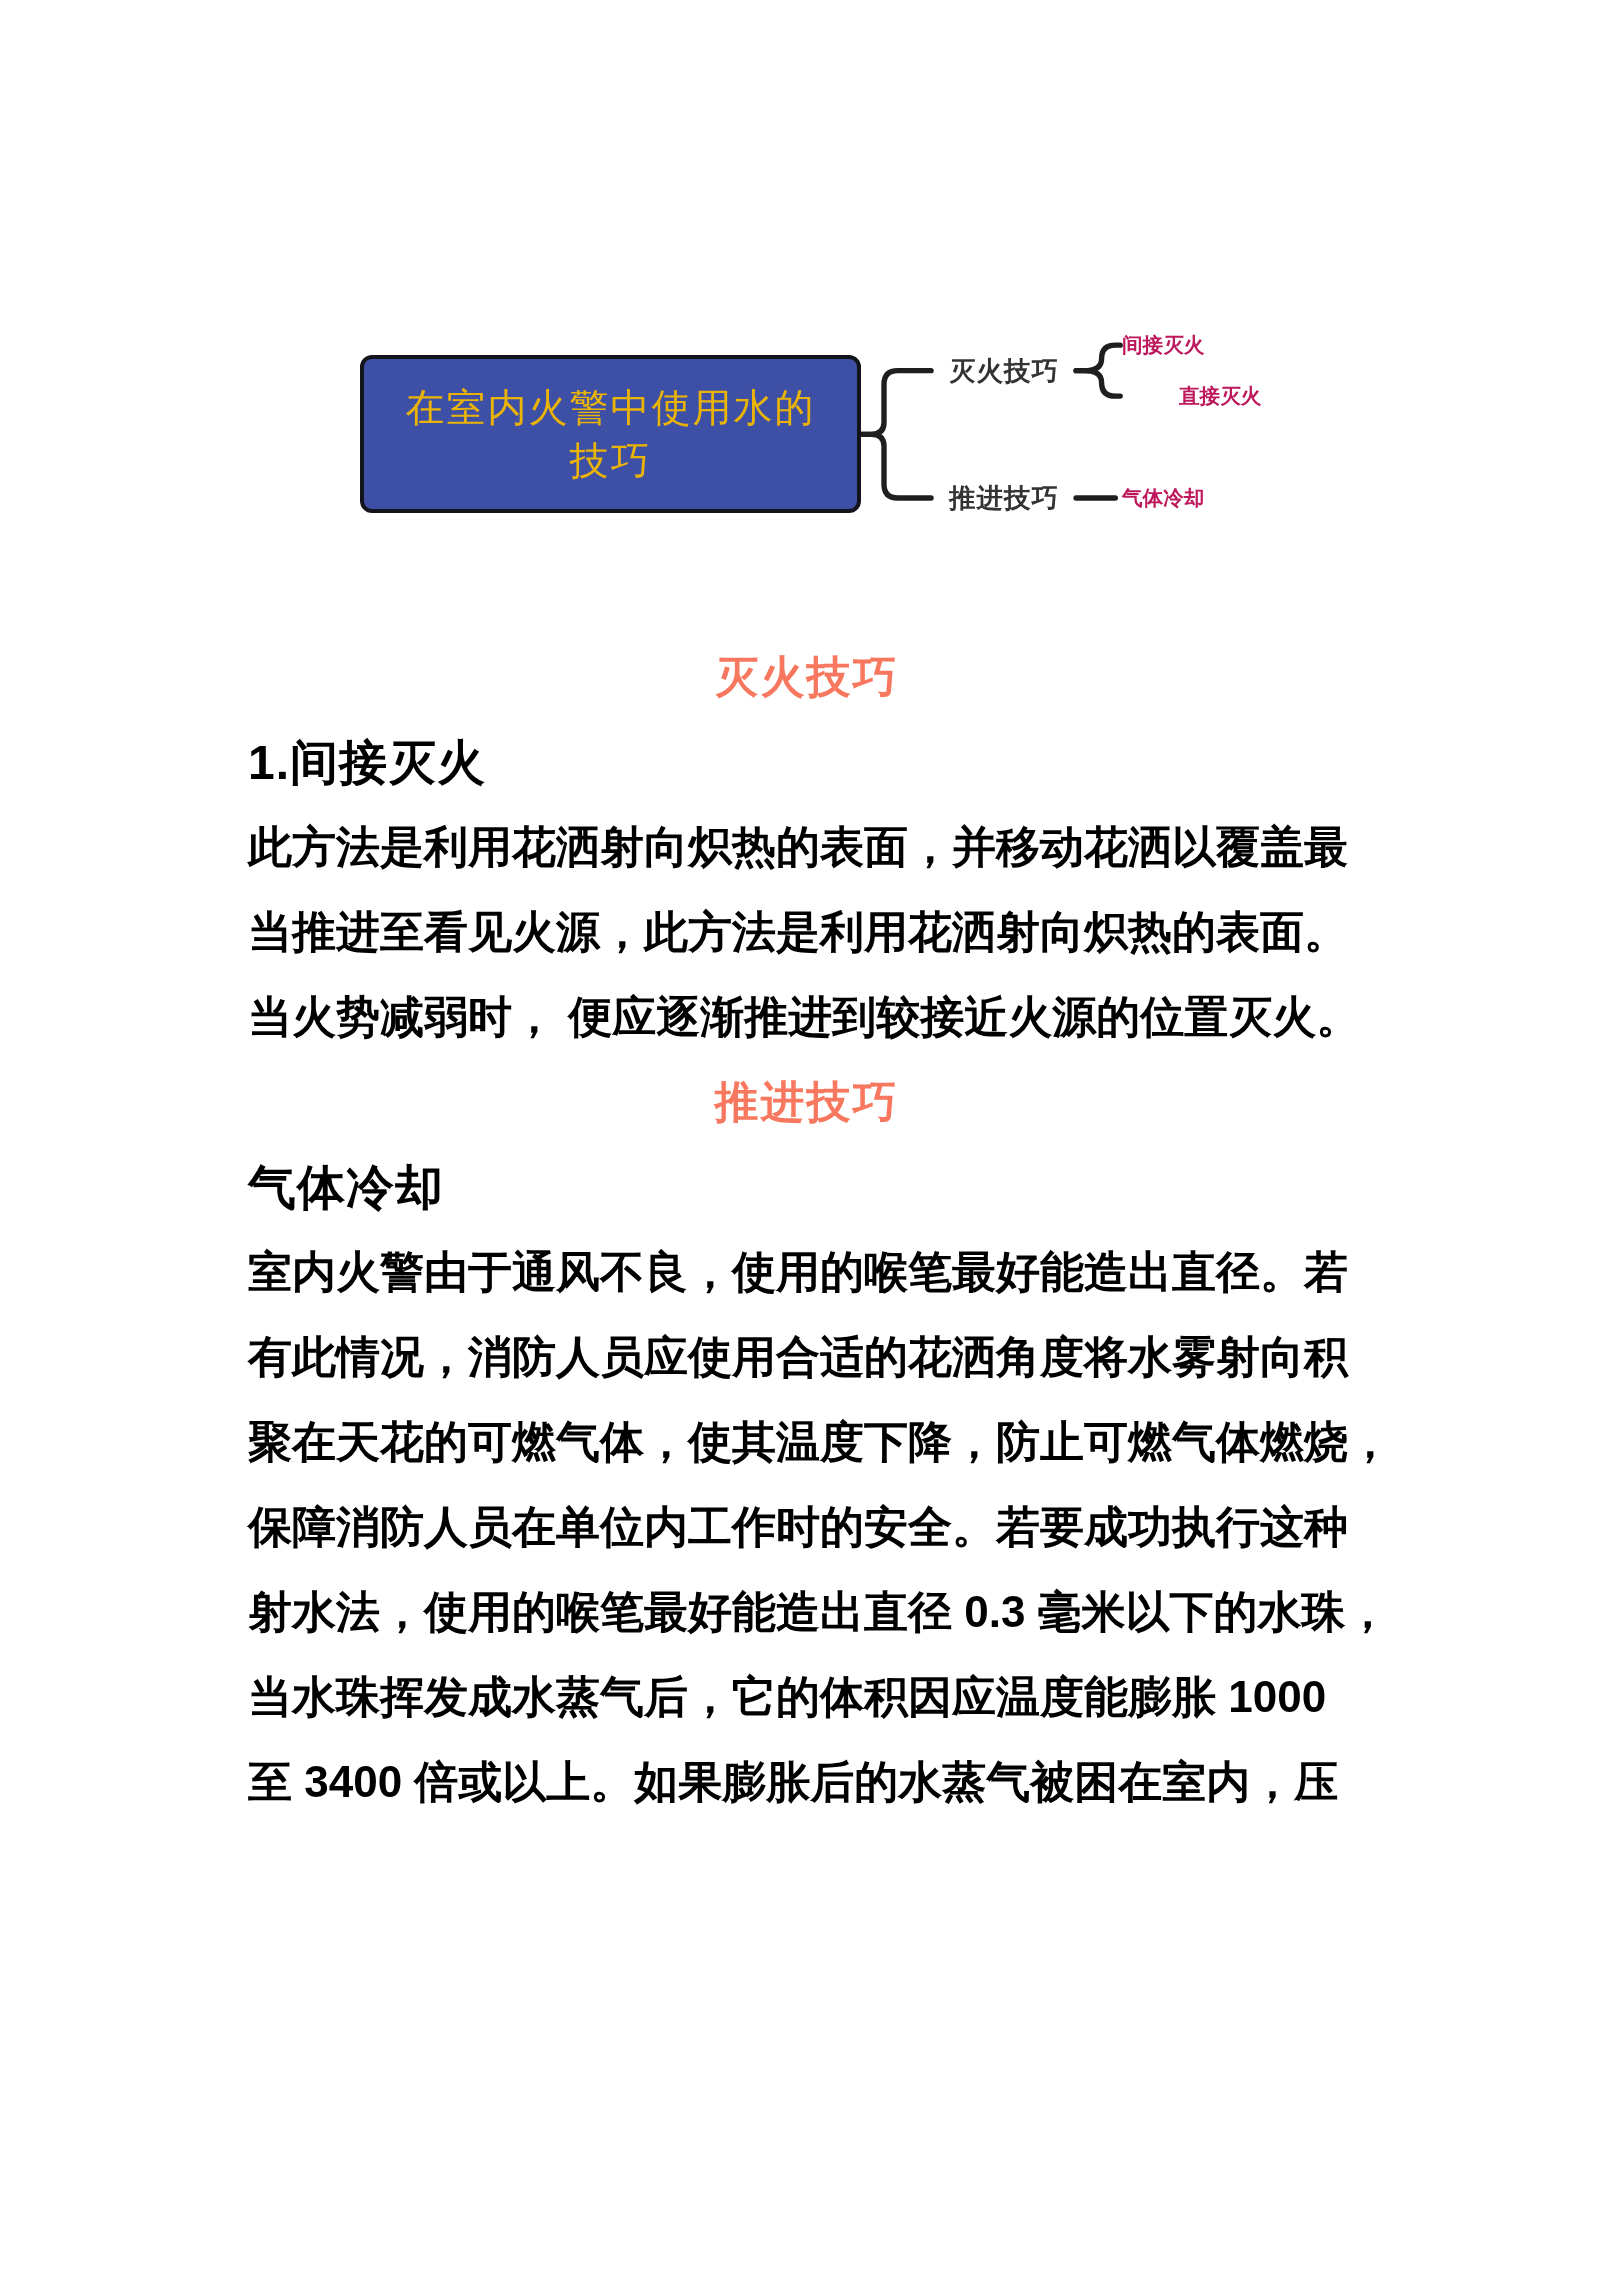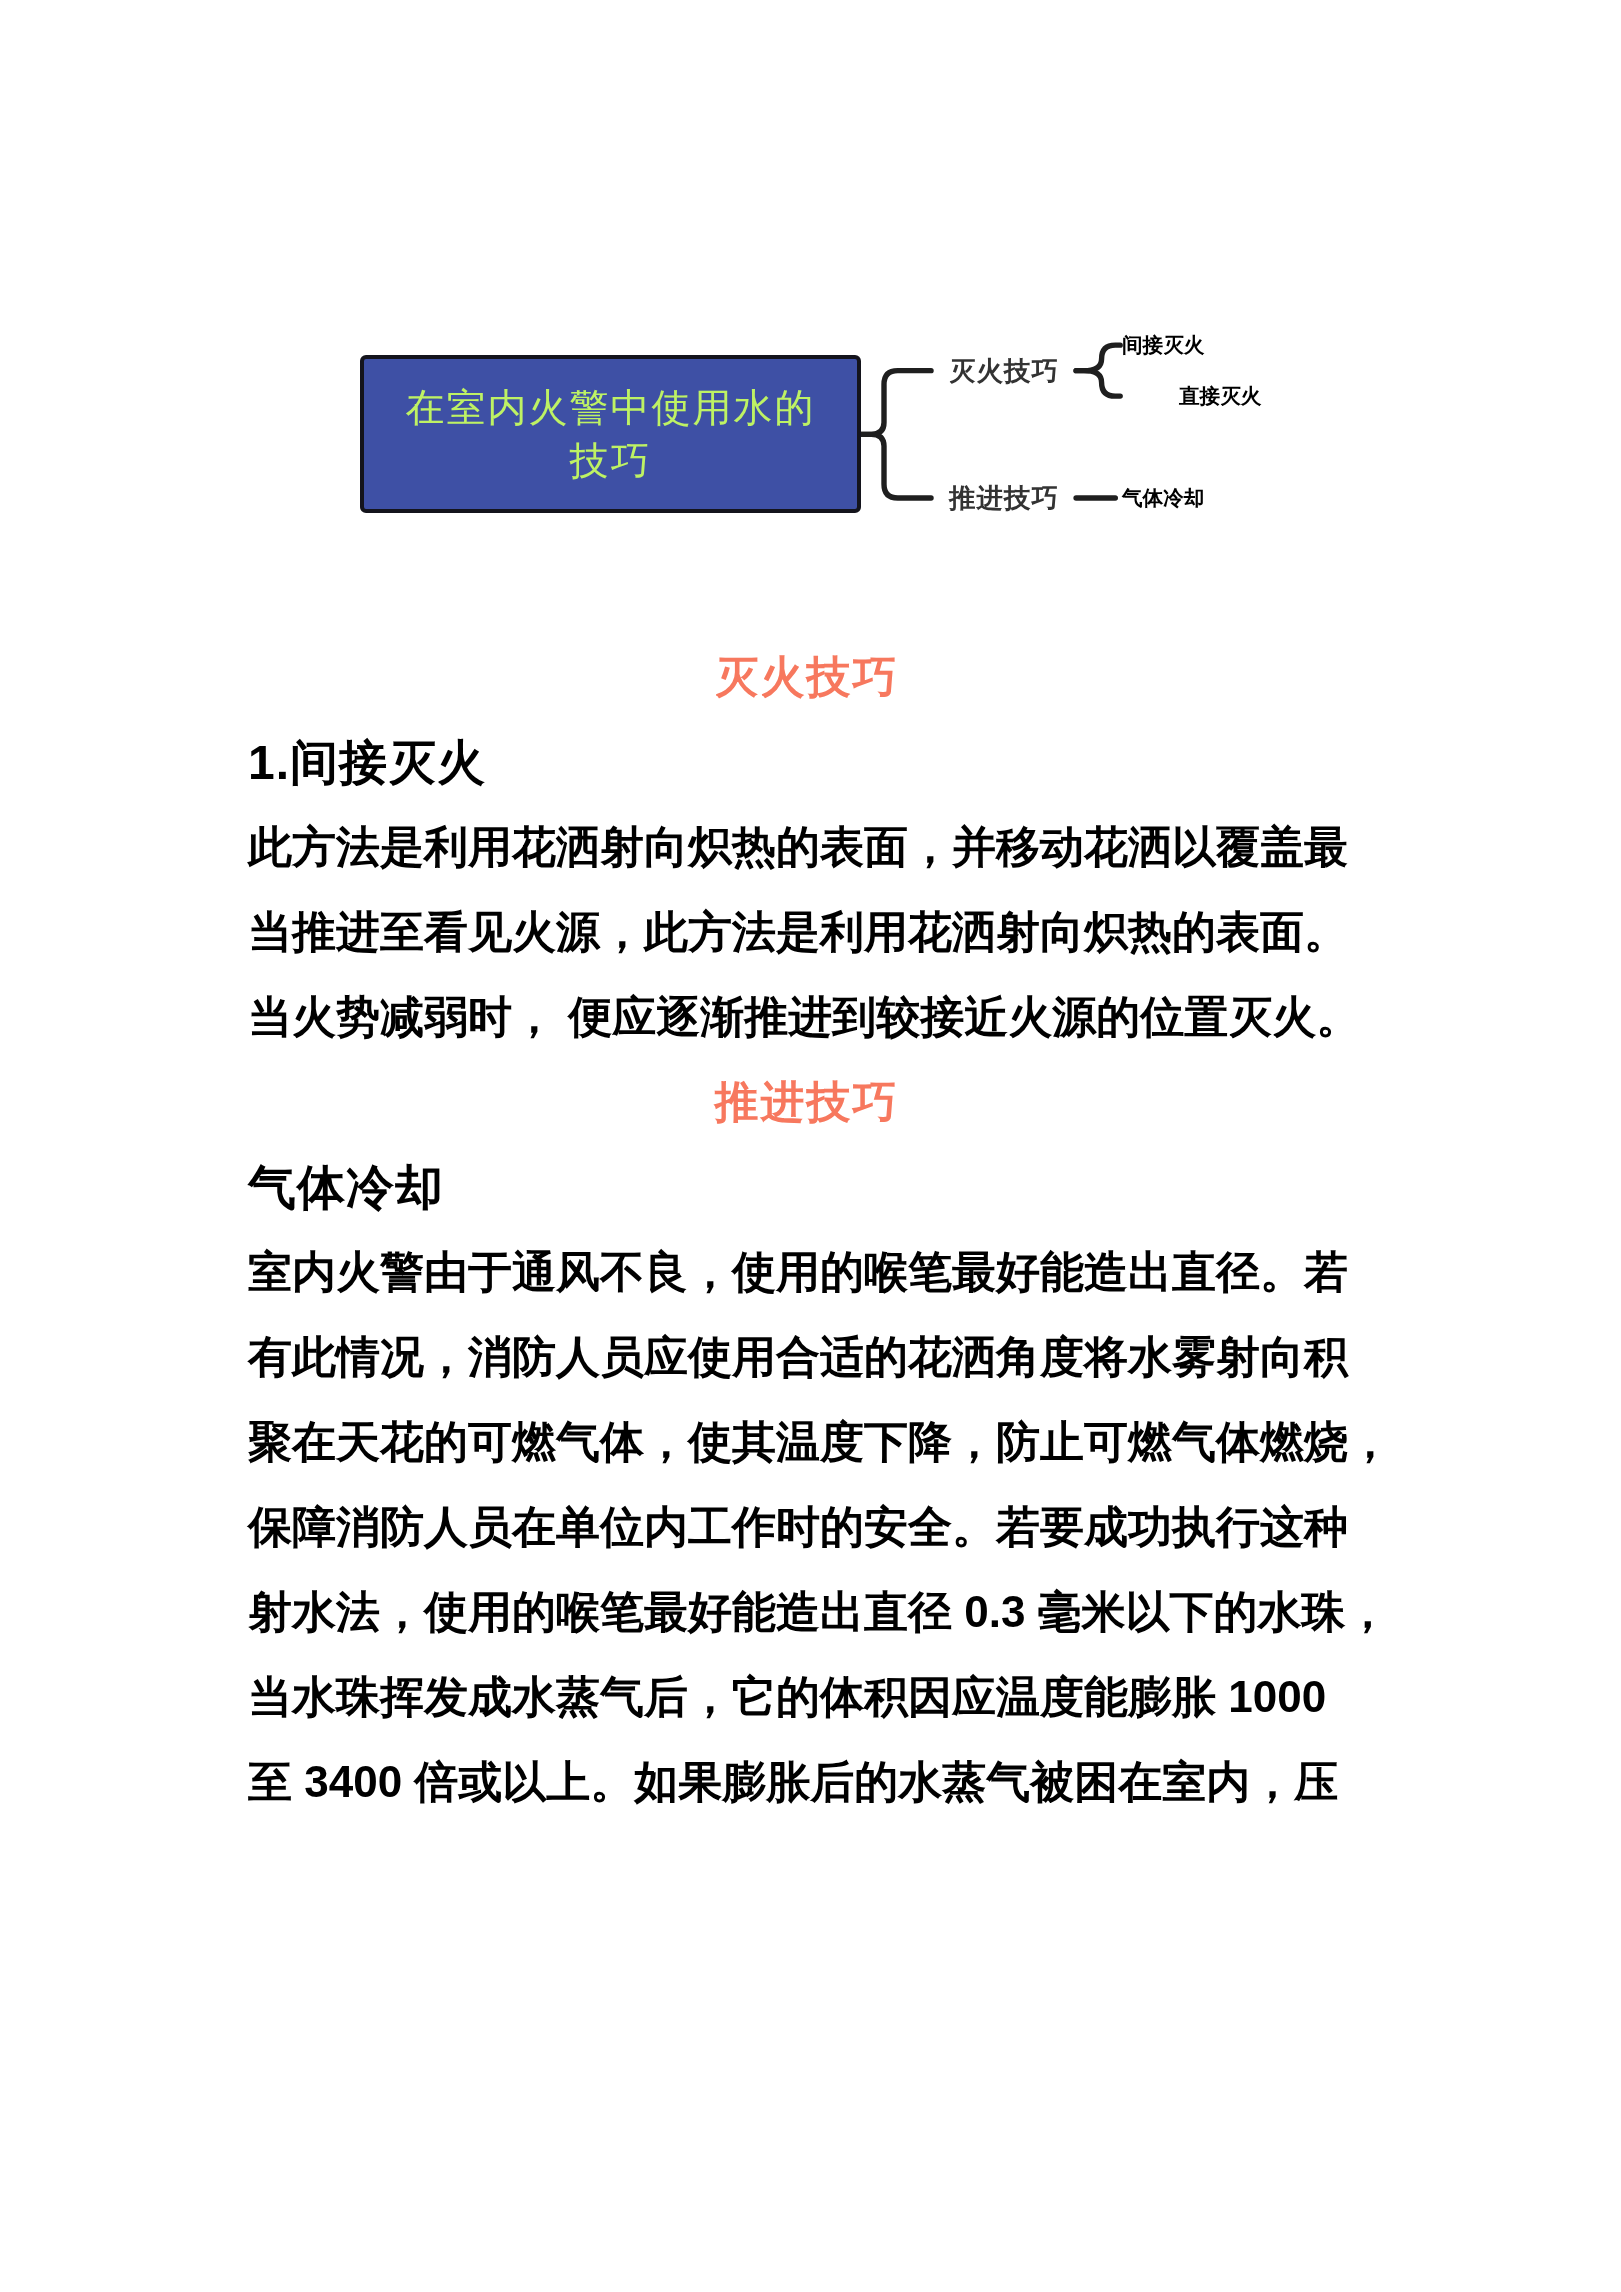--- a/index.html
+++ b/index.html
@@ -5,32 +5,32 @@
   html,body{margin:0;padding:0;background:#e8e8e8;}
   .page{
     position:relative;width:1621px;height:2293px;background:#ffffff;
     font-family:"Liberation Sans","DejaVu Sans",sans-serif;overflow:hidden;
   }
   
   .mindmap{position:absolute;left:0;top:0;width:1621px;height:608px;}
   .mm-svg{position:absolute;left:0;top:0;pointer-events:none;}
   .root-box{
     position:absolute;left:360px;top:355px;width:501px;height:158px;
-    box-sizing:border-box;background:#3E50A5;border:4.9px solid #14141C;border-radius:6px;
+    box-sizing:border-box;background:#3E50A5;border:4.9px solid #14141C;border-radius:12px;
     display:flex;flex-direction:column;justify-content:center;align-items:center;
-    color:#bef264;font-size:39px;font-weight:500;letter-spacing:2px;line-height:53px;
+    color:#eab308;font-size:39px;font-weight:500;letter-spacing:2px;line-height:53px;
     text-align:center;
   }
   .mm-branch{
     position:absolute;height:35px;display:flex;align-items:center;
     color:#333333;font-size:26.5px;font-weight:600;letter-spacing:1px;white-space:nowrap;
   }
   .mm-leaf{
     position:absolute;height:27.4px;display:flex;align-items:center;
-    color:#000000;font-size:20.6px;font-weight:600;white-space:nowrap;
+    color:#be185d;font-size:20.6px;font-weight:600;white-space:nowrap;
   }
   .b1{left:949px;top:353px;}
   .b2{left:949px;top:480px;}
   .l1{left:1122px;top:331px;}
   .l2{left:1179px;top:382px;}
   .l3{left:1122px;top:484px;}
   
   .content{
     position:absolute;left:248px;top:635px;width:1117px;
     color:#000000;font-size:44px;font-weight:600;

